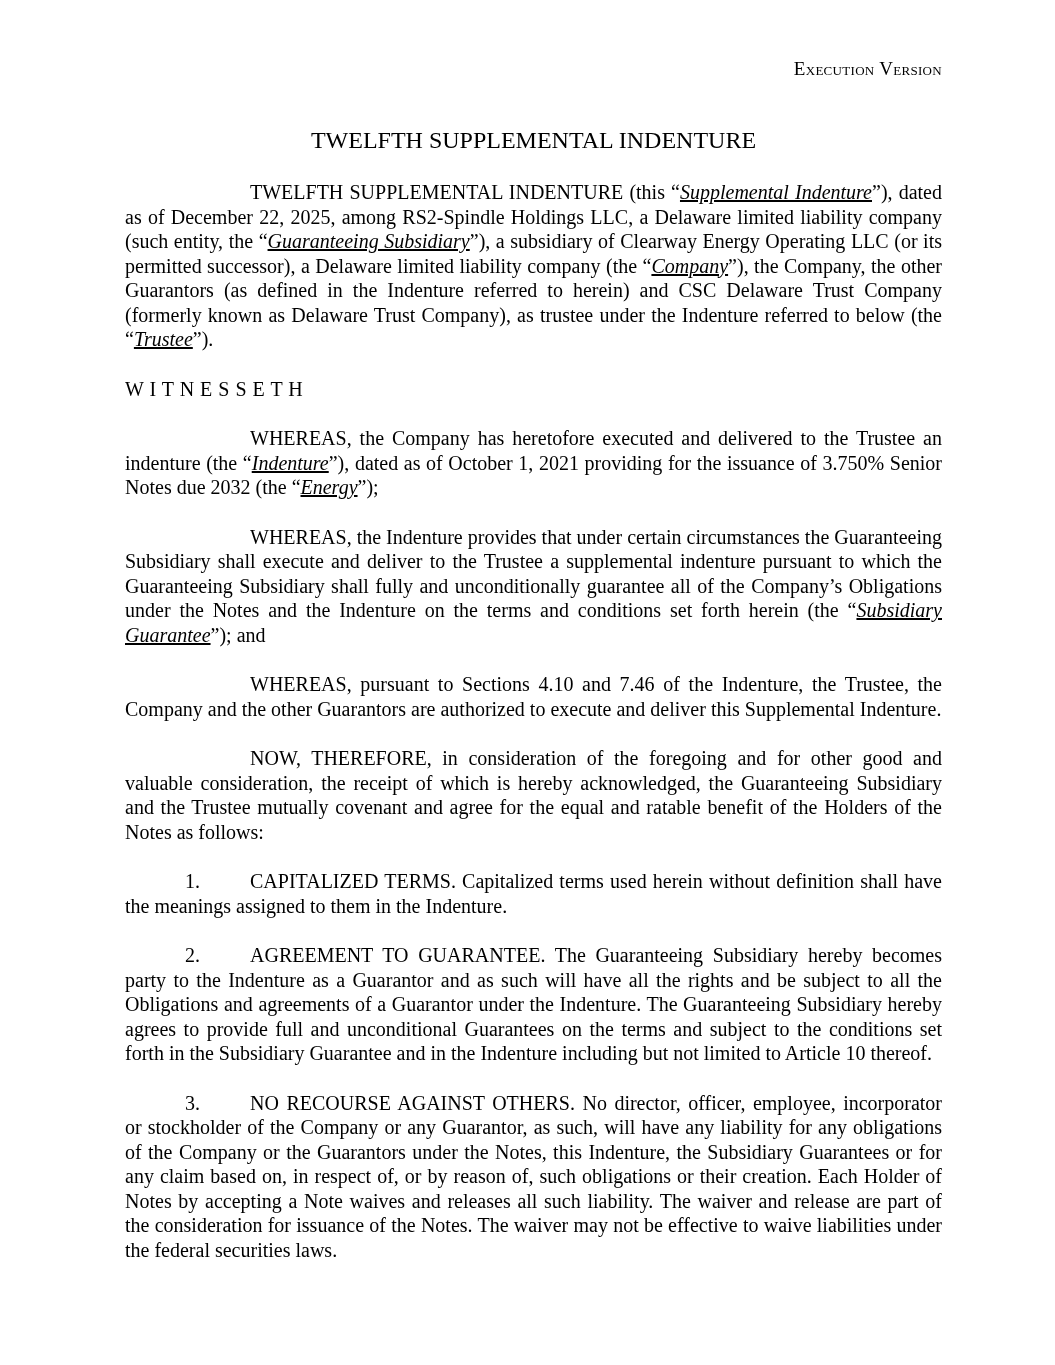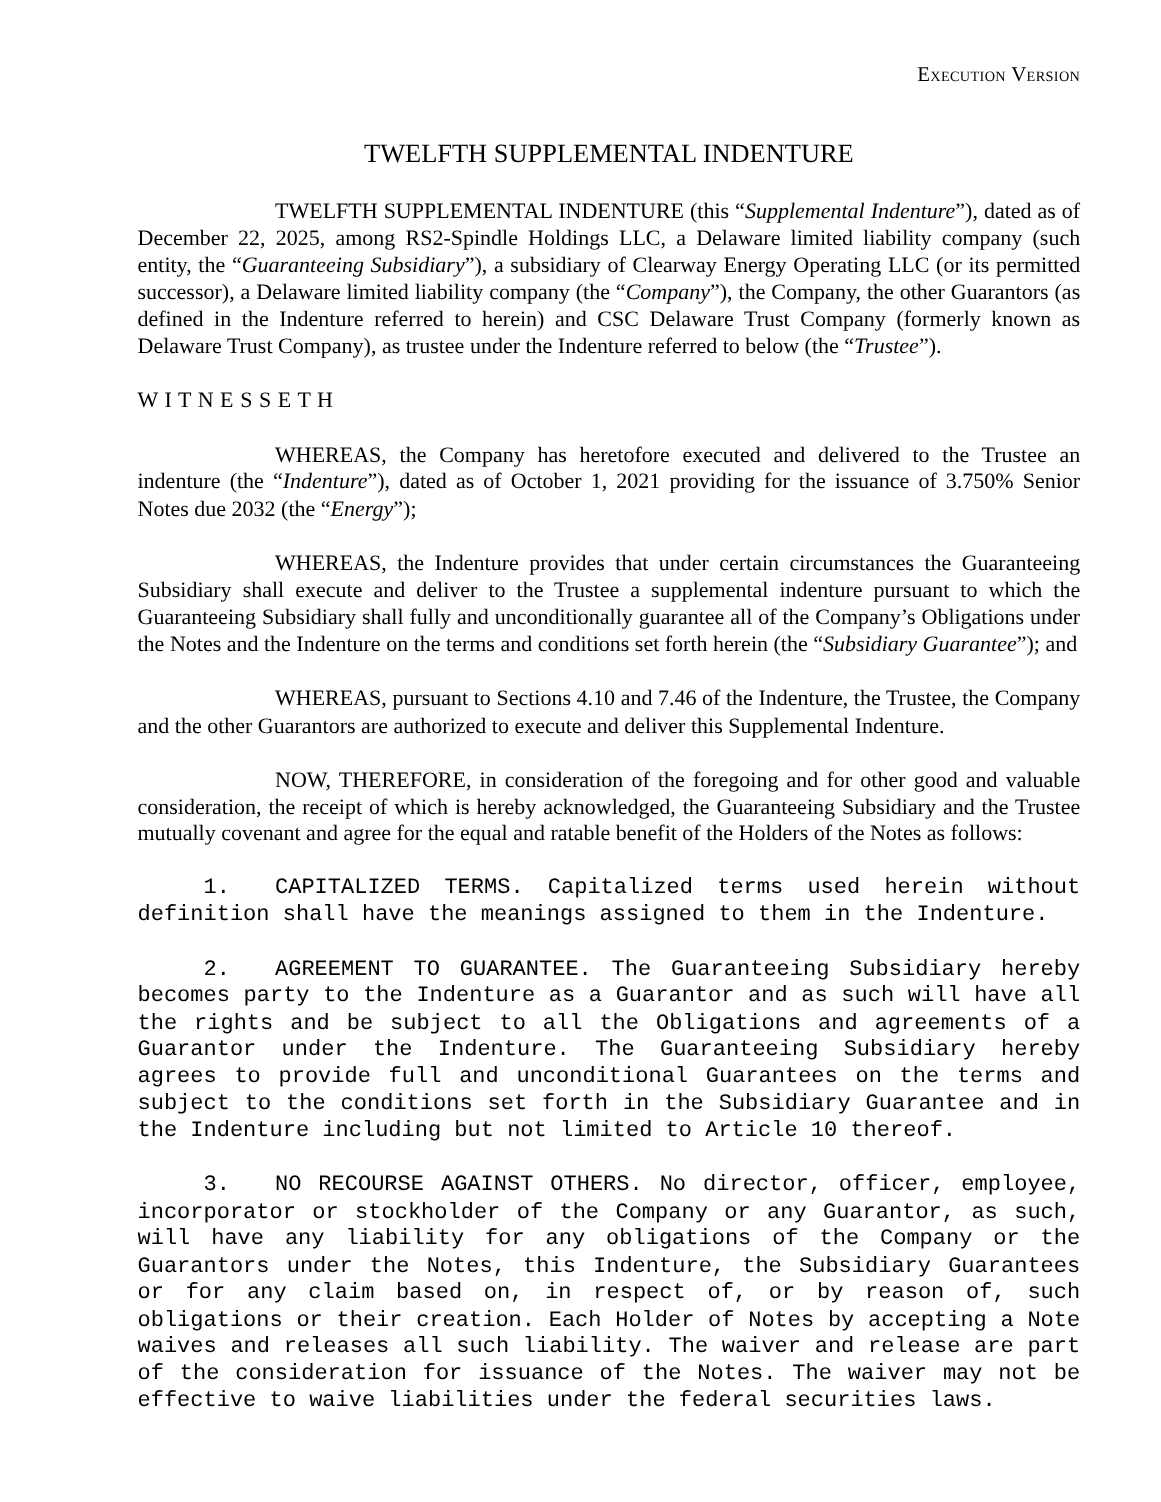--- a/index.html
+++ b/index.html
@@ -7,21 +7,21 @@
     padding: 0;
     background: #ffffff;
   }
   .page {
     position: relative;
     width: 1055px;
     height: 1365px;
     box-sizing: border-box;
     background: #ffffff;
     color: #000000;
-    padding: 57px 73px 40px 125px;
+    padding: 57px 113px 40px 125px;
     font-family: "Liberation Serif", "DejaVu Serif", serif;
     font-size: 20px;
     line-height: 24.5px;
     overflow: hidden;
   }
   .doc-header {
     text-align: right;
     font-variant: small-caps;
     letter-spacing: 0.3px;
     font-size: 19px;
@@ -39,29 +39,29 @@
     hyphens: none;
     -webkit-hyphens: none;
   }
   .para.centered {
     text-align: left;
     text-indent: 0;
     letter-spacing: 0.5px;
   }
   .para.numbered {
     text-indent: 60px;
-    font-family: Liberation Mono, monospace;
   }
   .para-number {
     display: inline-block;
     width: 65px;
     text-indent: 0;
   }
   em.defined-term {
     font-style: italic;
+    text-decoration: underline;
   }
 </style>
 </head>
 <body>
 
 <div class="page">
   <div class="doc-header">Execution Version</div>
   <h1 class="doc-title">TWELFTH SUPPLEMENTAL INDENTURE</h1>
   <div>
       <p class="para body"><span>TWELFTH SUPPLEMENTAL INDENTURE (this “</span><em class="defined-term">Supplemental Indenture</em><span>”), dated as of December 22, 2025, among RS2-Spindle Holdings LLC, a Delaware limited liability company (such entity, the “</span><em class="defined-term">Guaranteeing Subsidiary</em><span>”), a subsidiary of Clearway Energy Operating LLC (or its permitted successor), a Delaware limited liability company (the “</span><em class="defined-term">Company</em><span>”), the Company, the other Guarantors (as defined in the Indenture referred to herein) and CSC Delaware Trust Company (formerly known as Delaware Trust Company), as trustee under the Indenture referred to below (the “</span><em class="defined-term">Trustee</em><span>”).</span></p>

